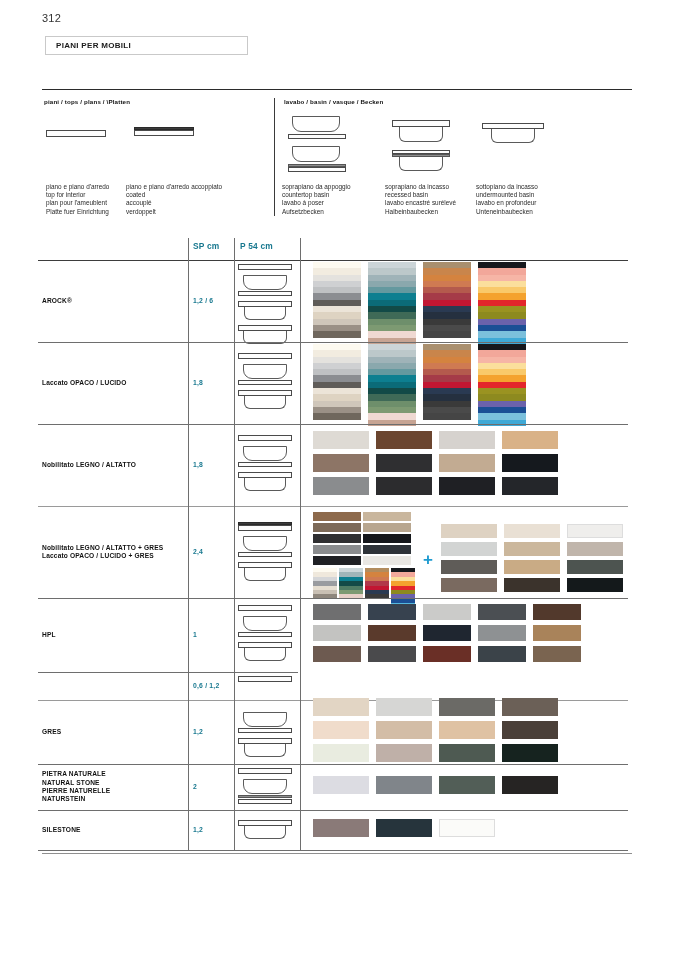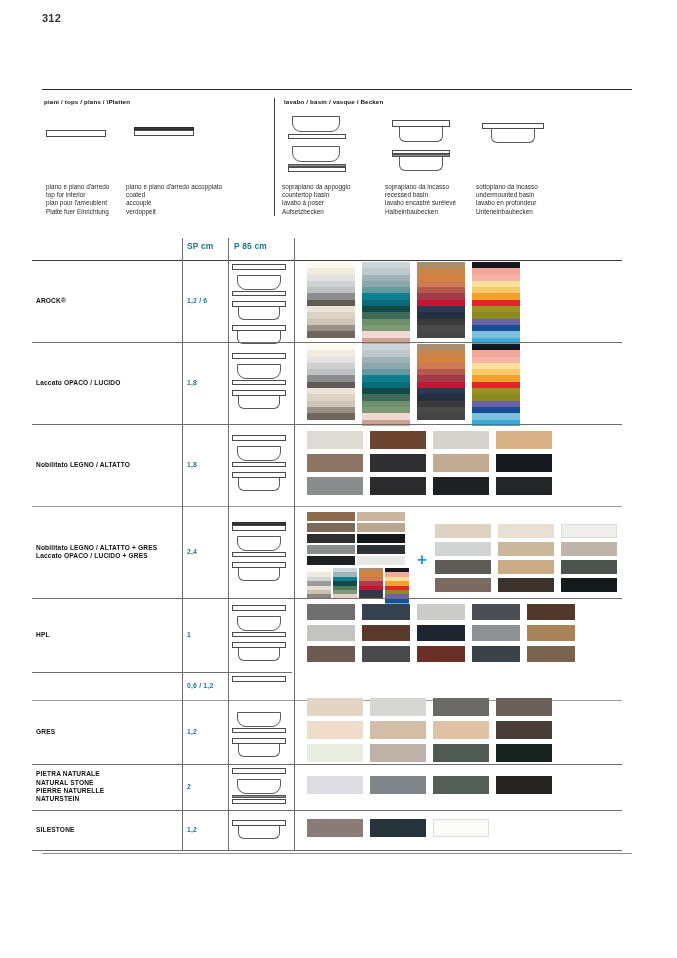--- a/index.html
+++ b/index.html
@@ -1,20 +1,20 @@
 <!DOCTYPE html>
 <html><head>
 <meta charset="utf-8">
 <style>
   html,body{margin:0;padding:0;background:#ffffff;}
   body{width:677px;height:958px;font-family:"Liberation Sans",sans-serif;color:#1a1a1a;-webkit-font-smoothing:none;}
   .page{position:relative;width:677px;height:958px;overflow:hidden;}
 
   
-  .page-number{position:absolute;left:42px;top:12px;font-size:11px;font-weight:bold;color:#333;letter-spacing:.2px;}
+  .page-number{position:absolute;left:42px;top:12px;font-size:11px;font-weight:normal;color:#333;letter-spacing:.2px;}
   .section-box{position:absolute;left:45px;top:36px;width:203px;height:19px;border:1px solid #c9c9c9;box-sizing:border-box;}
   .section-box span{display:block;padding:4px 0 0 10px;font-size:8px;font-weight:bold;letter-spacing:.3px;color:#1a1a1a;}
   .brand-bar{position:absolute;left:371px;top:36px;width:261px;height:19px;background:#9c8974;display:flex;align-items:center;justify-content:space-between;box-sizing:border-box;padding:0 9px 0 10px;}
   .brand-bar .brand{color:#ffffff;font-size:12px;letter-spacing:.2px;line-height:1;}
   .brand-bar .collection{color:#ffffff;font-size:12px;font-weight:bold;letter-spacing:.2px;line-height:1;}
 
   .rule-top{position:absolute;left:42px;top:89px;width:590px;height:1px;background:#2b2b2b;}
 
   
   .legend{position:absolute;left:42px;top:98px;width:590px;height:124px;}
@@ -25,21 +25,21 @@
 
   
   .glyph{position:absolute;}
   .slab{border:1px solid #4a4a4a;background:#fdfdfd;box-sizing:border-box;}
   .slab.dark{background:#3b3b3b;border-color:#2a2a2a;}
   .slab.grey{background:#8e8e8e;border-color:#555;}
   .bowl{border:1px solid #5a5a5a;border-top:1px solid #5a5a5a;background:#fff;box-sizing:border-box;border-radius:0 0 9px 9px;}
   .bowl-sq{border:1px solid #5a5a5a;background:#fff;box-sizing:border-box;}
 
   
-  .tbl{position:absolute;left:32px;top:238px;width:590px;}
+  .tbl{position:absolute;left:38px;top:238px;width:590px;}
   .hrow{position:relative;height:22px;}
   .hcell{position:absolute;top:3px;font-size:8.4px;font-weight:bold;color:#18788f;letter-spacing:.2px;}
   .vline{position:absolute;background:#6e6e6e;width:1px;}
   .hline{position:absolute;left:0;height:1px;background:#6e6e6e;}
   .hline.strong{background:#3d3d3d;}
   .hline.light{background:#9a9a9a;}
 
   .row{position:relative;box-sizing:border-box;}
   .row-label{position:absolute;left:4px;font-size:6.6px;font-weight:bold;line-height:8.4px;color:#111;letter-spacing:.15px;}
   .row-sp{position:absolute;left:155px;font-size:6.8px;font-weight:bold;color:#18788f;letter-spacing:.2px;}
@@ -53,20 +53,23 @@
   .plus{position:absolute;color:#1f9bd0;font-size:17px;font-weight:bold;line-height:1;}
   .rule-bottom{position:absolute;left:42px;top:853px;width:590px;height:1px;background:#8f8f8f;}
 </style>
 </head>
 <body>
 
 <div class="page">
 
   <div class="page-number">312</div>
 
+  <div class="section-box">
+    <span>PIANI PER MOBILI</span>
+  </div>
 
 
   <div class="rule-top"></div>
 
   <div class="legend">
     <div class="legend-title" style="position:absolute;left:0;top:0;">piani / tops / plans / \Platten</div>
     <div class="legend-title" style="position:absolute;left:240px;top:0;">lavabo / basin / vasque / Becken</div>
     <div class="legend-divider"></div>
 
     <div class="glyph" style="left:4px;top:32px;">
@@ -133,21 +136,21 @@
       <div>sottopiano da incasso</div>
       <div>undermounted basin</div>
       <div>lavabo en profondeur</div>
       <div>Unteneinbaubecken</div>
     </div>
   </div>
 
   <div class="tbl">
     <div class="hrow">
       <div class="hcell" style="left:155px;">SP cm</div>
-      <div class="hcell" style="left:202px;">P 85 cm</div>
+      <div class="hcell" style="left:202px;">P 54 cm</div>
     </div>
     <div id="table-body">
         <div class="row" style="height: 82px;">
           <div class="hline strong" style="top: 0px; width: 590px;"></div>
           <div class="row-label" style="top: 36.8px;">
             <div>AROCK®</div>
           </div>
           <div class="row-sp" style="top: 37px;">1,2 / 6</div>
           <div class="icons" style="top: 4px;">
             <div style="margin-bottom: 5px;">

